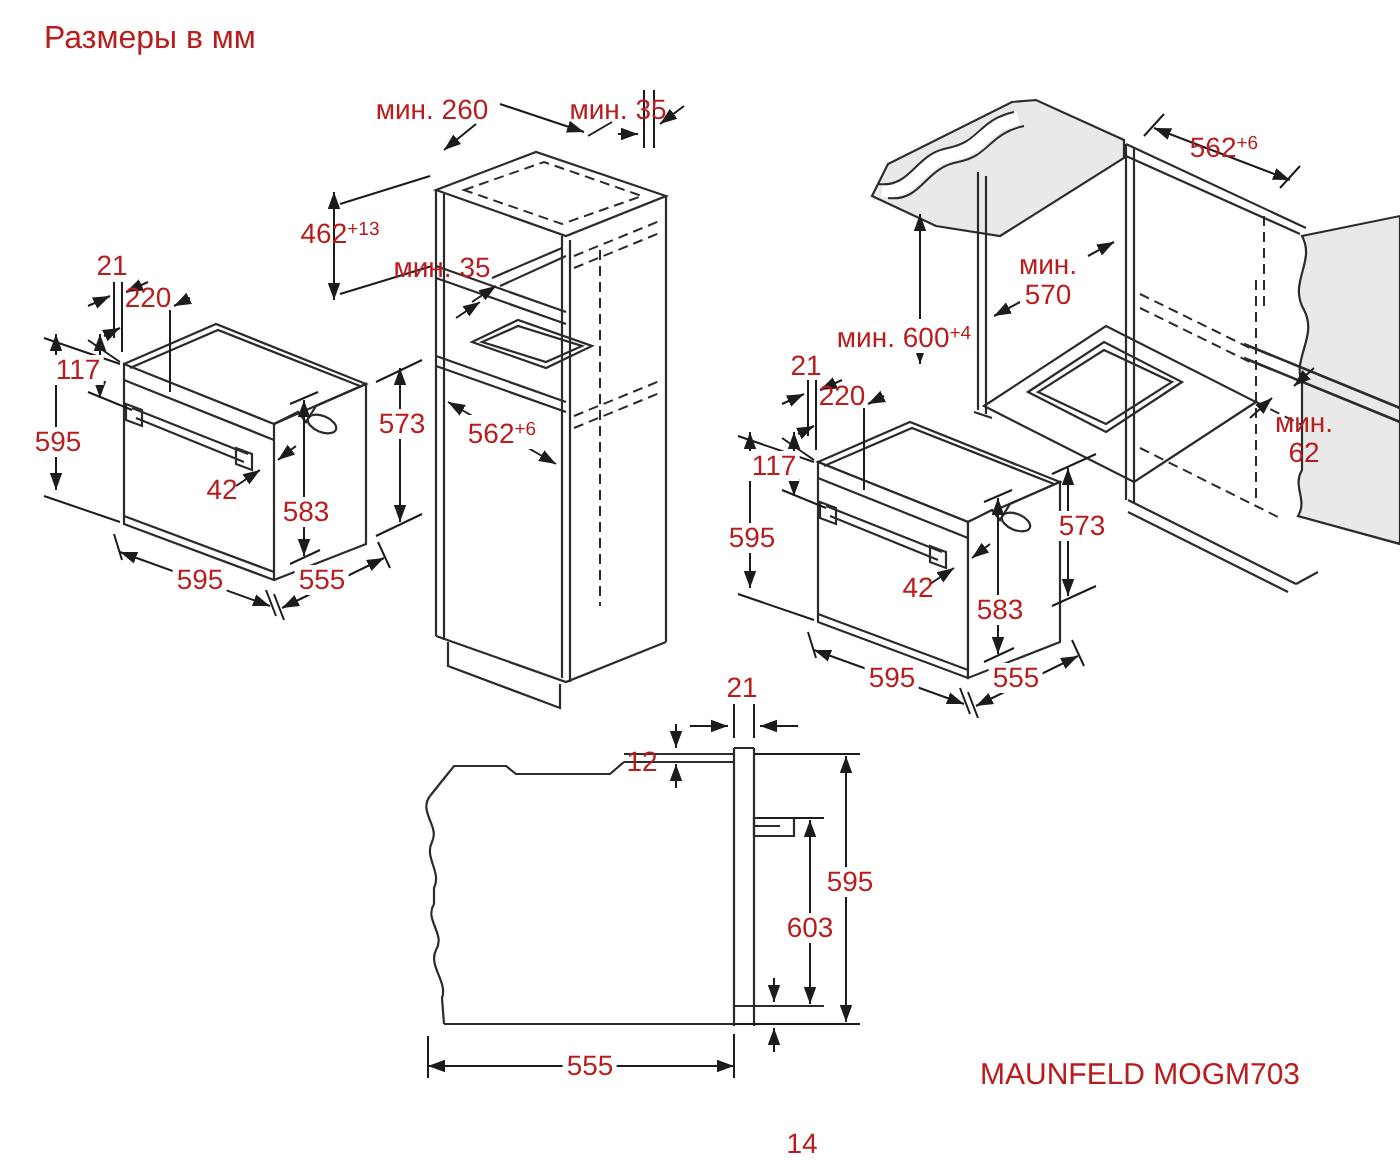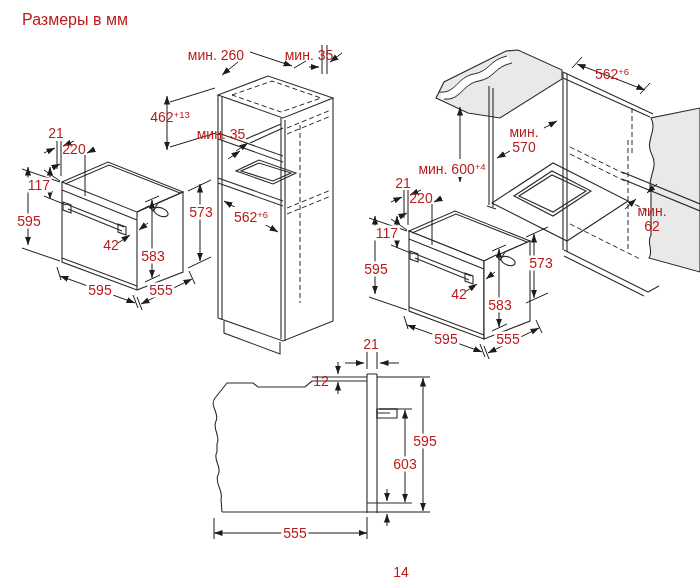--- a/index.html
+++ b/index.html
@@ -214,13 +214,14 @@
   <div class="lbl bg" style="left:508px;top:339px;">555</div>
   <div class="lbl bg" style="left:541px;top:263px;">573</div>
 
   <div class="lbl" style="left:371px;top:344px;">21</div>
   <div class="lbl" style="left:321px;top:369px;margin-top:12px;">12</div>
   <div class="lbl bg" style="left:425px;top:441px;">595</div>
   <div class="lbl bg" style="left:405px;top:464px;">603</div>
   <div class="lbl" style="left:401px;top:527px;margin-top:45px;">14</div>
   <div class="lbl bg" style="left:295px;top:533px;">555</div>
 
+  <div id="model" class="lbl">MAUNFELD MOGM703</div>
 </div>
 
 </body></html>

